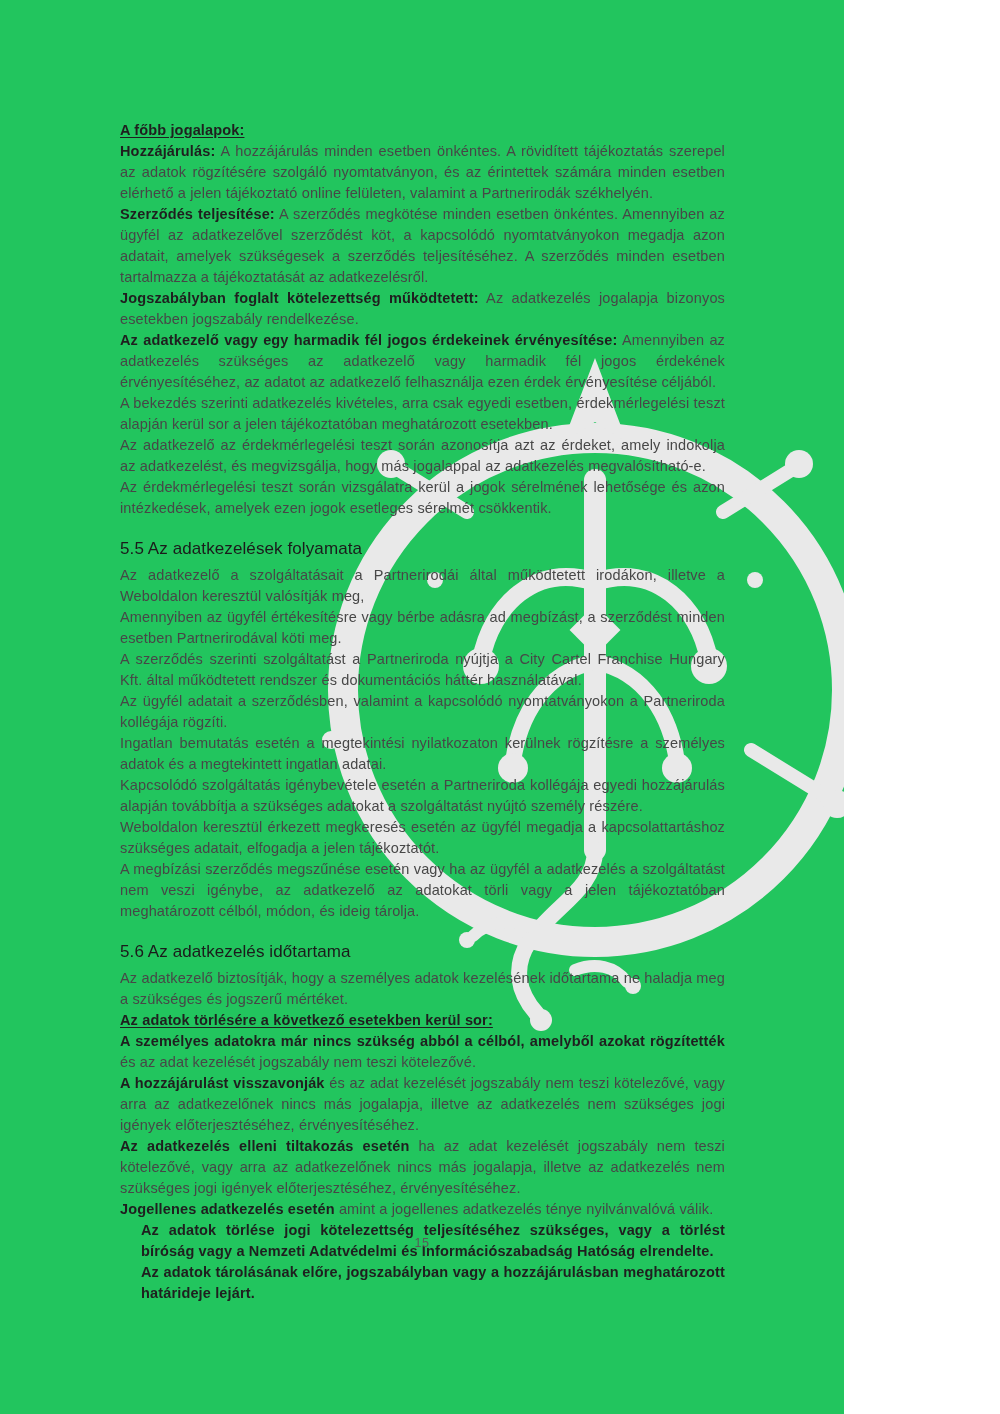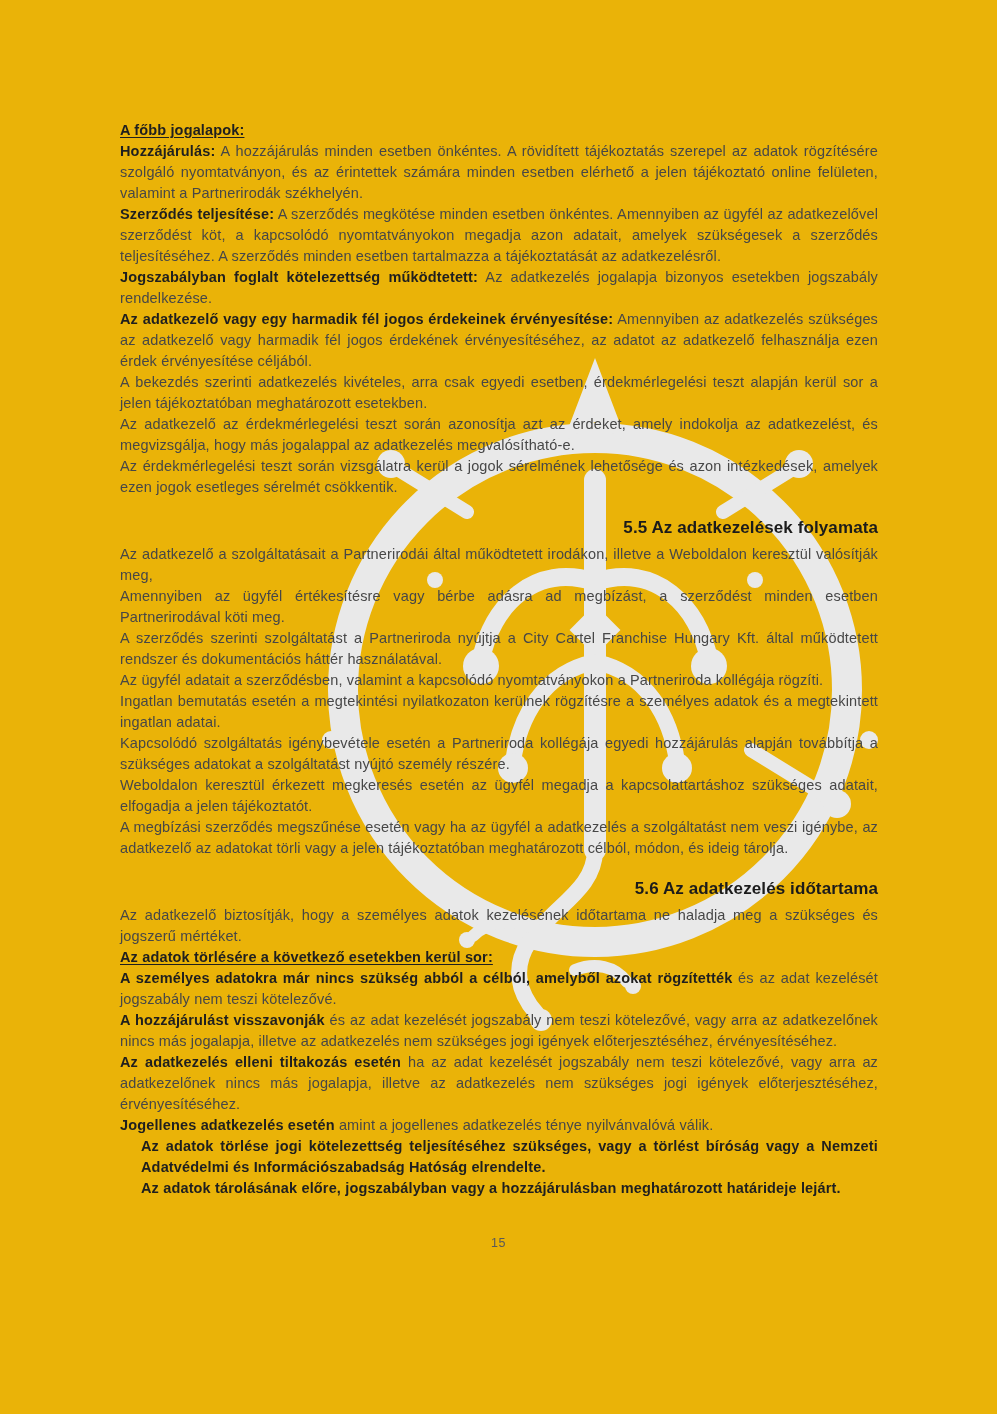--- a/index.html
+++ b/index.html
@@ -3,22 +3,22 @@
 <meta charset="utf-8">
 <style>
   html, body { margin: 0; padding: 0; }
   body {
     width: 1000px; height: 1414px;
     background: #ffffff;
     font-family: "Liberation Sans", sans-serif;
   }
   .page {
     position: relative;
-    width: 997px; height: 1414px;
-    background: #eab308;
+    width: 844px; height: 1414px;
+    background: #22c55e;
     overflow: hidden;
   }
   .watermark {
     position: absolute;
     left: 285px; top: 330px;
     width: 630px; height: 720px;
     z-index: 0;
   }
   .content {
     position: relative;
@@ -34,24 +34,23 @@
     text-align: justify;
   }
   .para strong { color: #1f1f1f; font-weight: bold; }
   .bold-para { color: #1f1f1f; font-weight: bold; margin-left: 21px; }
   .u { text-decoration: underline; text-underline-offset: 2px; }
   .h2 {
     margin: 19px 0 5px 0;
     font-size: 17px;
     line-height: 22px;
     letter-spacing: 0.1px;
-    font-weight: bold;
+    font-weight: normal;
     color: #1b1b1b;
     font-family: "Liberation Sans", sans-serif;
-    text-align: right;
   }
   .page-number {
     position: absolute;
     left: 0; right: 0; top: 1236px;
     z-index: 1;
     text-align: center;
     font-size: 12.5px;
     color: #595959;
     letter-spacing: 0.5px;
   }

